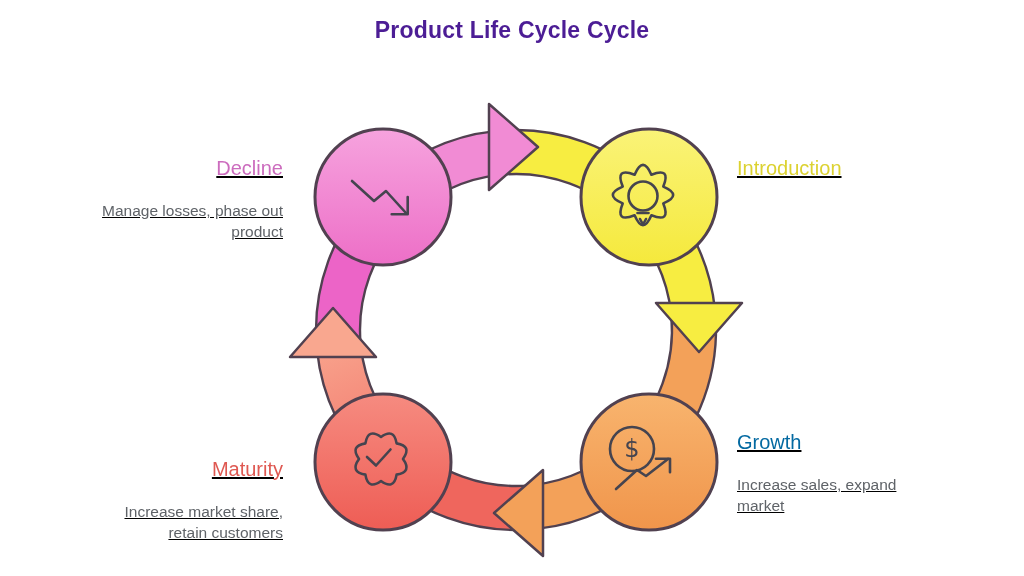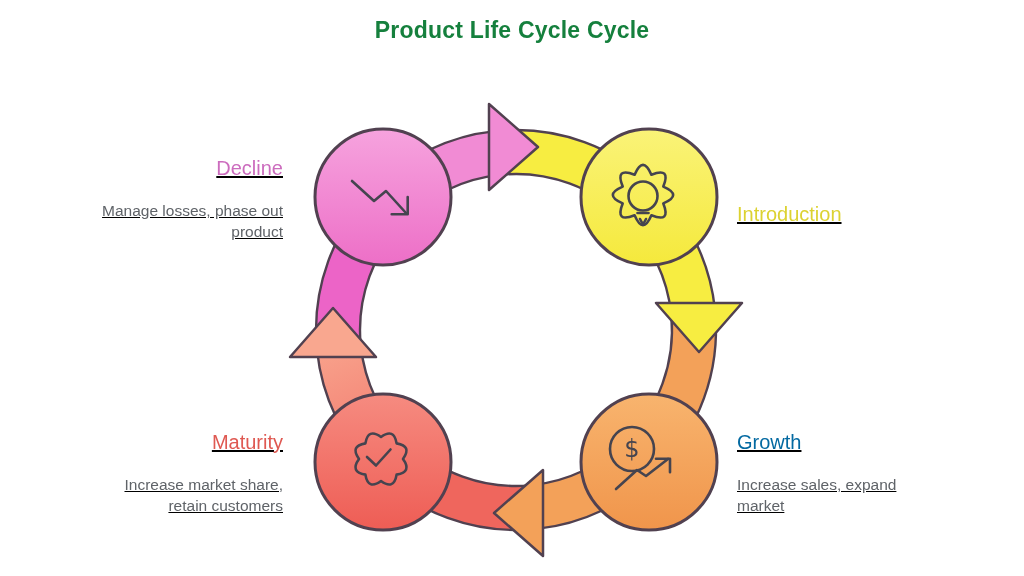--- a/index.html
+++ b/index.html
@@ -2,36 +2,36 @@
 <html><head>
 <meta charset="utf-8">
 <style>
   html,body{margin:0;padding:0;background:#ffffff;}
   .canvas{
     position:relative;width:1024px;height:576px;background:#ffffff;
     font-family:"Liberation Sans", sans-serif;overflow:hidden;
   }
   .page-title{
     position:absolute;top:17px;left:0;width:1024px;text-align:center;
-    font-size:23px;font-weight:700;color:#15803d;letter-spacing:.2px;
+    font-size:23px;font-weight:700;color:#4c1d95;letter-spacing:.2px;
   }
   .diagram-svg{position:absolute;left:0;top:0;}
   .stage-block{position:absolute;width:190px;text-decoration:underline;}
   .stage-block.align-right{text-align:right;}
   .stage-block.align-left{text-align:left;}
   .stage-label{font-size:20px;line-height:24px;font-weight:400;}
   .stage-desc{margin-top:20px;font-size:15.5px;line-height:21px;color:#5f6368;}
   .block-decline{left:93px;top:156px;}
   .block-introduction{left:737px;top:156px;}
   .block-maturity{left:93px;top:430px;}
   .block-growth{left:737px;top:430px;}
   .label-decline{color:#cc6cbe;}
-  .label-introduction{color:#dcd231;margin-top:46px;}
+  .label-introduction{color:#dcd231;}
   .label-growth{color:#0369a1;}
-  .label-maturity{color:#df5952;}
+  .label-maturity{color:#df5952;margin-top:27px;}
   .band{stroke:#514150;stroke-width:2.4;}
   .arrowhead{stroke:#514150;stroke-width:2.5;stroke-linejoin:round;}
   .node{stroke:#514150;stroke-width:3;}
   .icon{fill:none;stroke:#45444f;stroke-width:2.6;stroke-linecap:round;stroke-linejoin:round;}
   .icon-text{font-family:"DejaVu Sans", sans-serif;font-size:24px;fill:#45444f;}
 </style>
 </head>
 <body>
 
 <div class="canvas">

